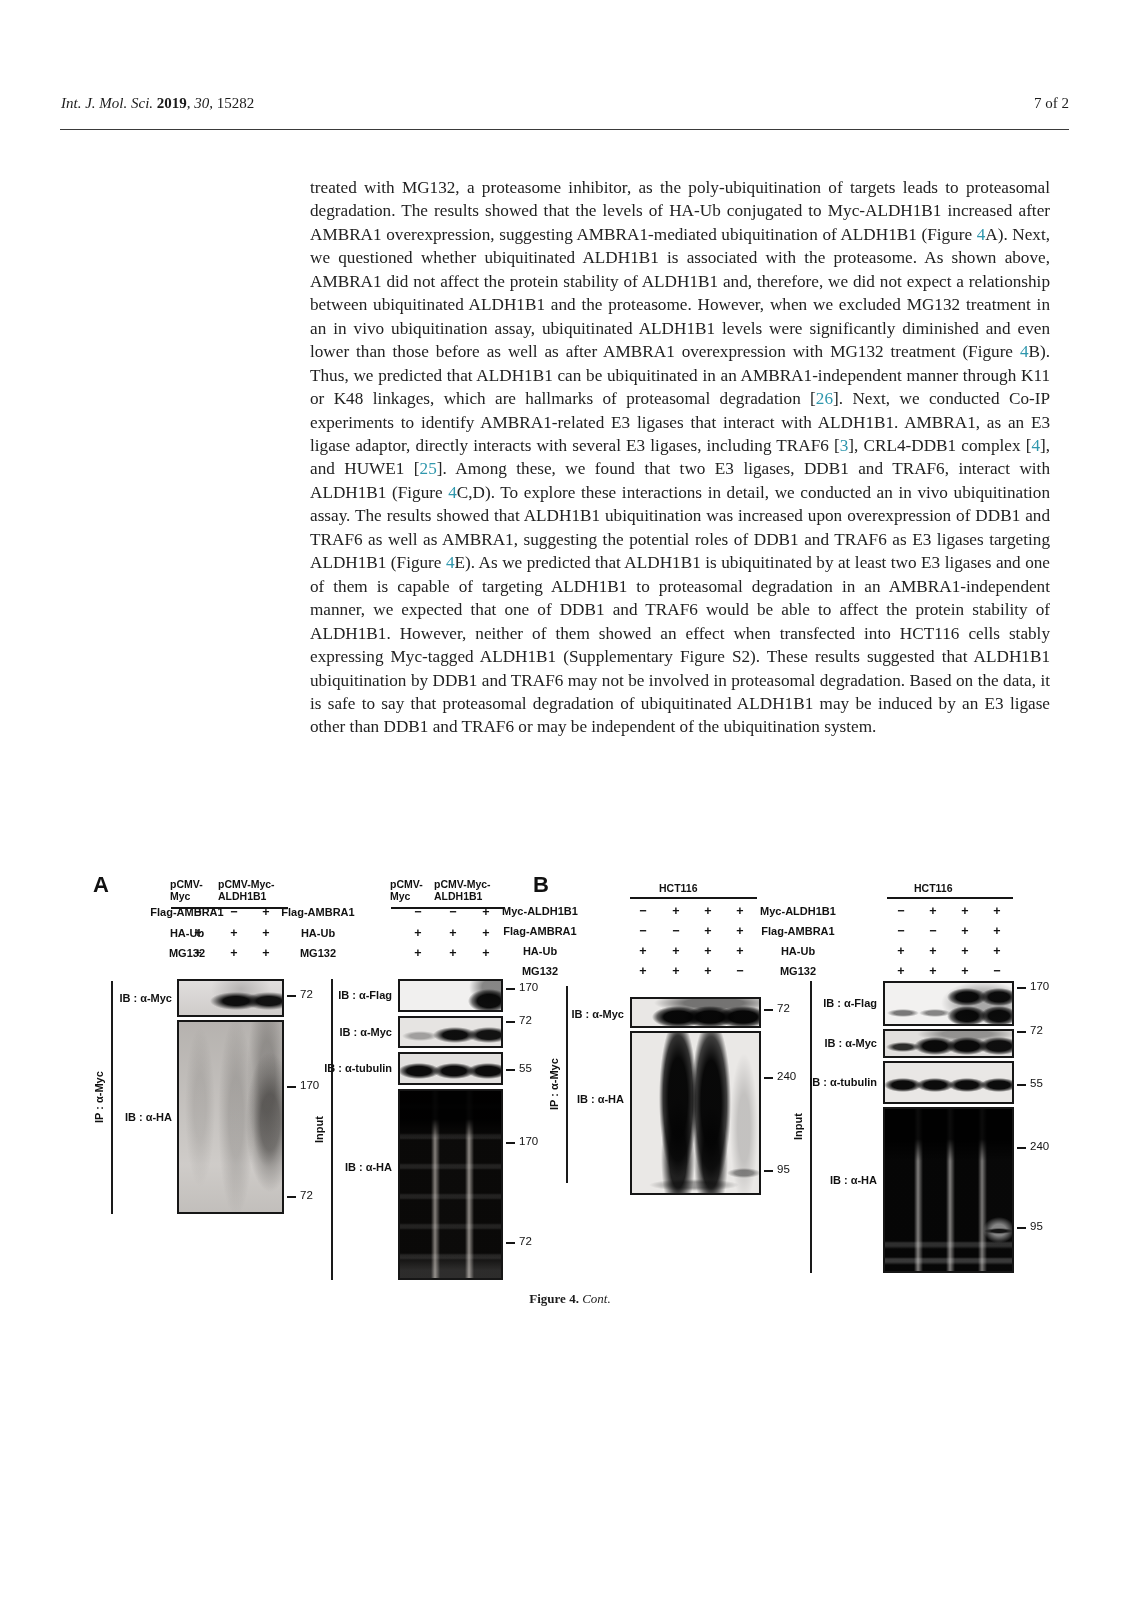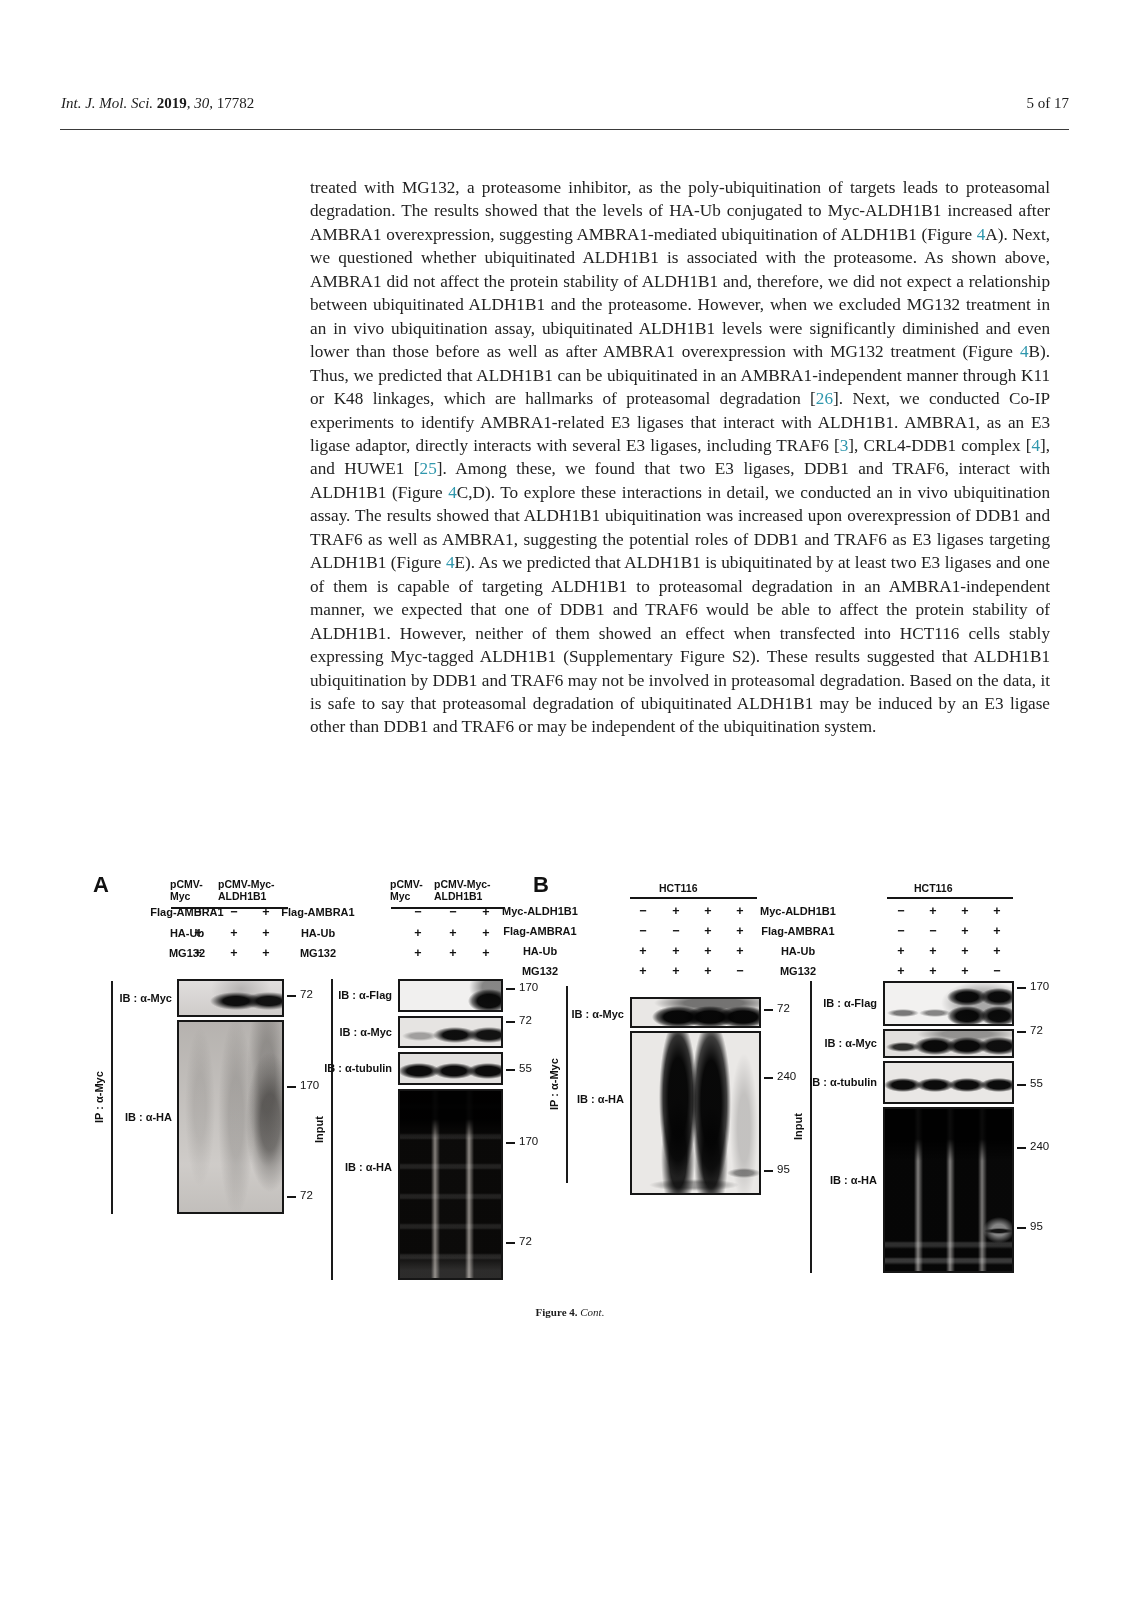--- a/index.html
+++ b/index.html
@@ -23,21 +23,21 @@
   .val{position:absolute;font:bold 12.5px/16px "Liberation Sans",sans-serif;text-align:center;color:#111;width:18px;}
   .bar{position:absolute;width:2px;background:#1a1a1a;}
   .vlabel{position:absolute;width:15px;display:flex;align-items:center;justify-content:center;
           writing-mode:vertical-rl;transform:rotate(180deg);
           font:bold 11px "Liberation Sans",sans-serif;color:#111;}
   .blotlab{position:absolute;font:bold 11px/14px "Liberation Sans",sans-serif;text-align:right;color:#111;width:120px;}
   .box{position:absolute;border:2px solid #161616;background:#fff;overflow:hidden;}
   .vis{position:absolute;inset:0;}
   .tick{position:absolute;width:9px;height:2px;background:#161616;}
   .mkval{position:absolute;font:11.5px "Liberation Sans",sans-serif;color:#111;}
-  .caption{position:absolute;left:90px;top:1291px;width:960px;text-align:center;font-size:11px;color:#1c1c1c;margin-top:15px;}
+  .caption{position:absolute;left:90px;top:1291px;width:960px;text-align:center;font-size:13px;color:#1c1c1c;}
   .caption .b{font-weight:bold;} .caption .i{font-style:italic;}
   
   .v-a-ip-myc{background:
     radial-gradient(ellipse 26px 9px at 57px 20px, rgba(8,8,8,.97) 50%, rgba(8,8,8,.55) 72%, rgba(8,8,8,0) 100%),
     radial-gradient(ellipse 25px 9px at 90px 20px, rgba(8,8,8,.95) 50%, rgba(8,8,8,.5) 72%, rgba(8,8,8,0) 100%),
     radial-gradient(ellipse 30px 22px at 62px 8px, rgba(0,0,0,.18), rgba(0,0,0,0) 100%),
     linear-gradient(180deg,#e0dedd,#cfccca);}
   .v-a-ip-ha{background:
     radial-gradient(ellipse 24px 70px at 91px 100px, rgba(20,18,16,.45) 40%, rgba(20,18,16,.2) 70%, rgba(0,0,0,0) 100%),
     radial-gradient(ellipse 20px 90px at 88px 55px, rgba(20,18,16,.25) 40%, rgba(0,0,0,0) 100%),
@@ -111,22 +111,22 @@
     radial-gradient(ellipse 15px 3px at 114px 122px, rgba(0,0,0,.85) 50%, rgba(0,0,0,0) 100%),
     radial-gradient(ellipse 16px 13px at 114px 121px, rgba(255,255,255,.5) 45%, rgba(255,255,255,0) 100%),
     linear-gradient(180deg, rgba(0,0,0,.9) 0 30px, rgba(0,0,0,0) 52px),
     linear-gradient(180deg, rgba(255,255,255,0) 0 132px, rgba(255,255,255,.16) 134px 137px, rgba(255,255,255,0) 140px 148px, rgba(255,255,255,.2) 150px 153px, rgba(255,255,255,0) 156px);}
 </style>
 </head>
 <body>
 
 <div class="page">
 
-  <div class="hdr-left" id="hdr-left"><span class="i">Int. J. Mol. Sci. </span><span class="b">2019</span><span class="">, </span><span class="i">30</span><span class="">, 17782</span></div>
-  <div class="hdr-right">5 of 17</div>
+  <div class="hdr-left" id="hdr-left"><span class="i">Int. J. Mol. Sci. </span><span class="b">2019</span><span class="">, </span><span class="i">30</span><span class="">, 15282</span></div>
+  <div class="hdr-right">7 of 2</div>
   <div class="hdr-rule"></div>
 
   <p class="body-text" id="body-par"><span>treated with MG132, a proteasome inhibitor, as the poly-ubiquitination of targets leads to proteasomal degradation. The results showed that the levels of HA-Ub conjugated to Myc-ALDH1B1 increased after AMBRA1 overexpression, suggesting AMBRA1-mediated ubiquitination of ALDH1B1 (Figure </span><span class="ref">4</span><span>A). Next, we questioned whether ubiquitinated ALDH1B1 is associated with the proteasome. As shown above, AMBRA1 did not affect the protein stability of ALDH1B1 and, therefore, we did not expect a relationship between ubiquitinated ALDH1B1 and the proteasome. However, when we excluded MG132 treatment in an in vivo ubiquitination assay, ubiquitinated ALDH1B1 levels were significantly diminished and even lower than those before as well as after AMBRA1 overexpression with MG132 treatment (Figure </span><span class="ref">4</span><span>B). Thus, we predicted that ALDH1B1 can be ubiquitinated in an AMBRA1-independent manner through K11 or K48 linkages, which are hallmarks of proteasomal degradation [</span><span class="ref">26</span><span>]. Next, we conducted Co-IP experiments to identify AMBRA1-related E3 ligases that interact with ALDH1B1. AMBRA1, as an E3 ligase adaptor, directly interacts with several E3 ligases, including TRAF6 [</span><span class="ref">3</span><span>], CRL4-DDB1 complex [</span><span class="ref">4</span><span>], and HUWE1 [</span><span class="ref">25</span><span>]. Among these, we found that two E3 ligases, DDB1 and TRAF6, interact with ALDH1B1 (Figure </span><span class="ref">4</span><span>C,D). To explore these interactions in detail, we conducted an in vivo ubiquitination assay. The results showed that ALDH1B1 ubiquitination was increased upon overexpression of DDB1 and TRAF6 as well as AMBRA1, suggesting the potential roles of DDB1 and TRAF6 as E3 ligases targeting ALDH1B1 (Figure </span><span class="ref">4</span><span>E). As we predicted that ALDH1B1 is ubiquitinated by at least two E3 ligases and one of them is capable of targeting ALDH1B1 to proteasomal degradation in an AMBRA1-independent manner, we expected that one of DDB1 and TRAF6 would be able to affect the protein stability of ALDH1B1. However, neither of them showed an effect when transfected into HCT116 cells stably expressing Myc-tagged ALDH1B1 (Supplementary Figure S2). These results suggested that ALDH1B1 ubiquitination by DDB1 and TRAF6 may not be involved in proteasomal degradation. Based on the data, it is safe to say that proteasomal degradation of ubiquitinated ALDH1B1 may be induced by an E3 ligase other than DDB1 and TRAF6 or may be independent of the ubiquitination system.</span></p>
 
   <div class="fig" id="figure">
       <div class="plabel" style="left: 93px; top: 872px;">A</div>
       <div class="plabel" style="left: 533px; top: 872px;">B</div>
       <div class="colhead" style="left: 170px; top: 878px; width: 54px;">
         <div>pCMV-</div>
         <div>Myc</div>

